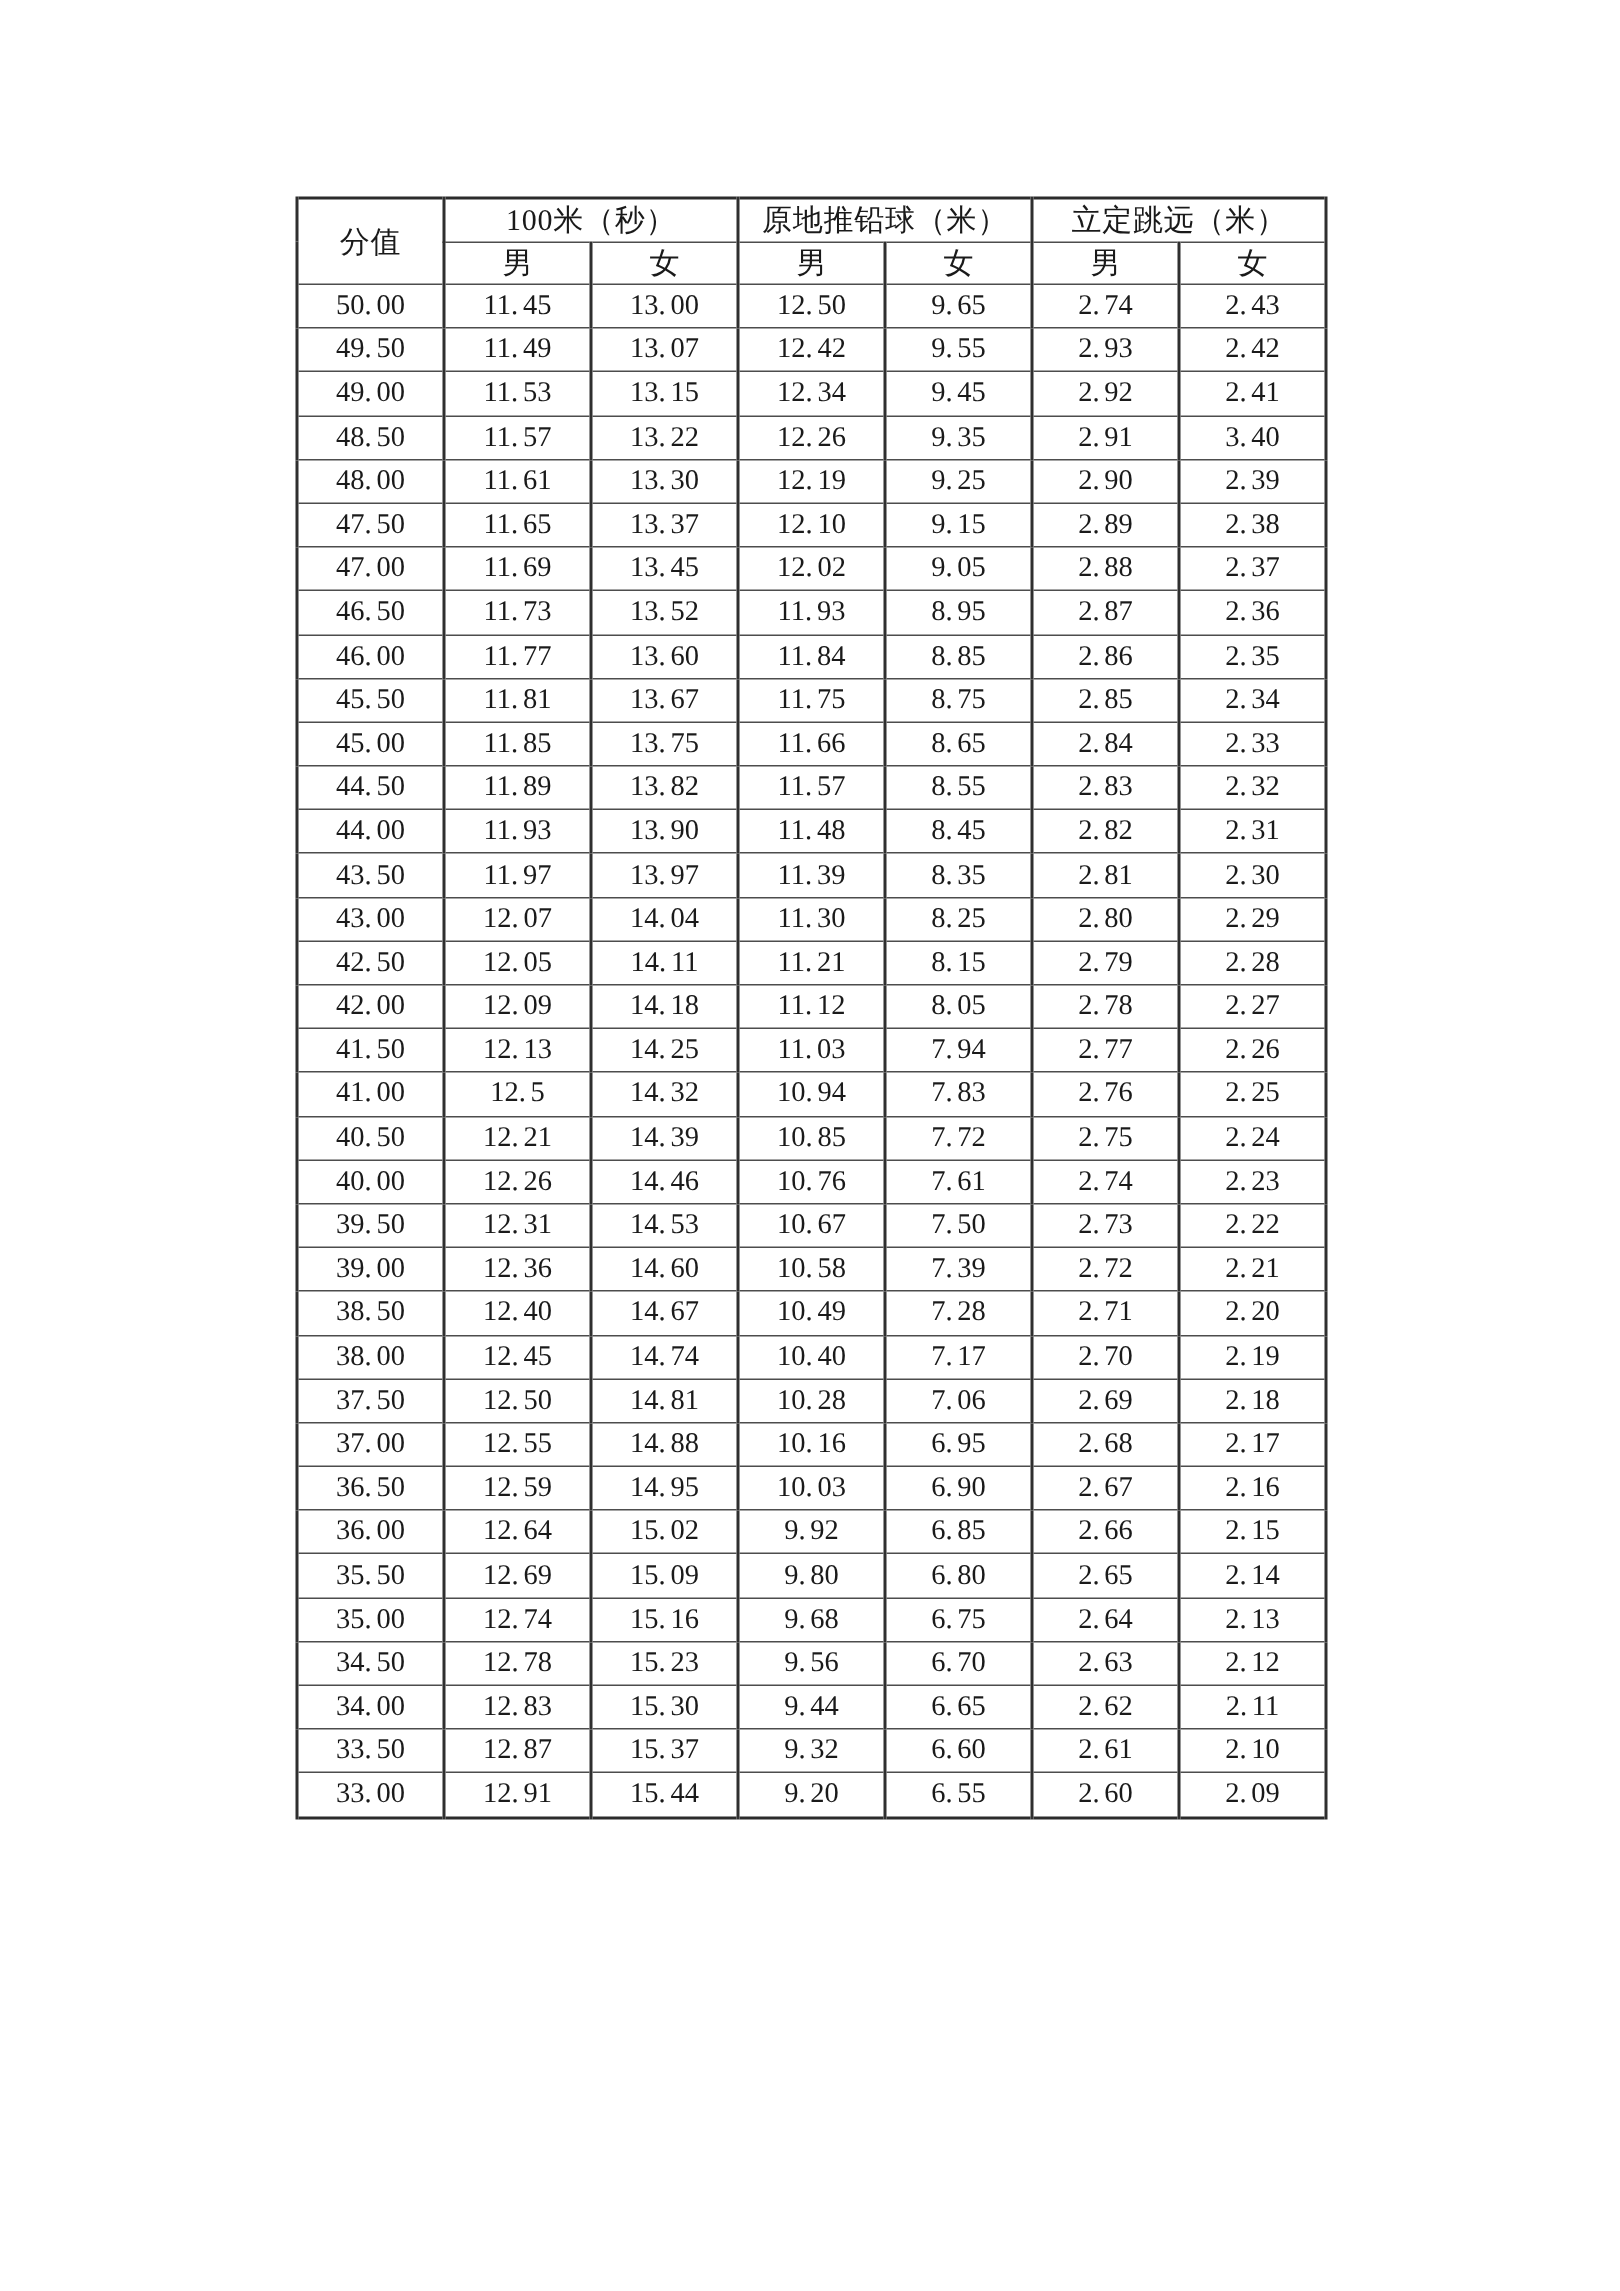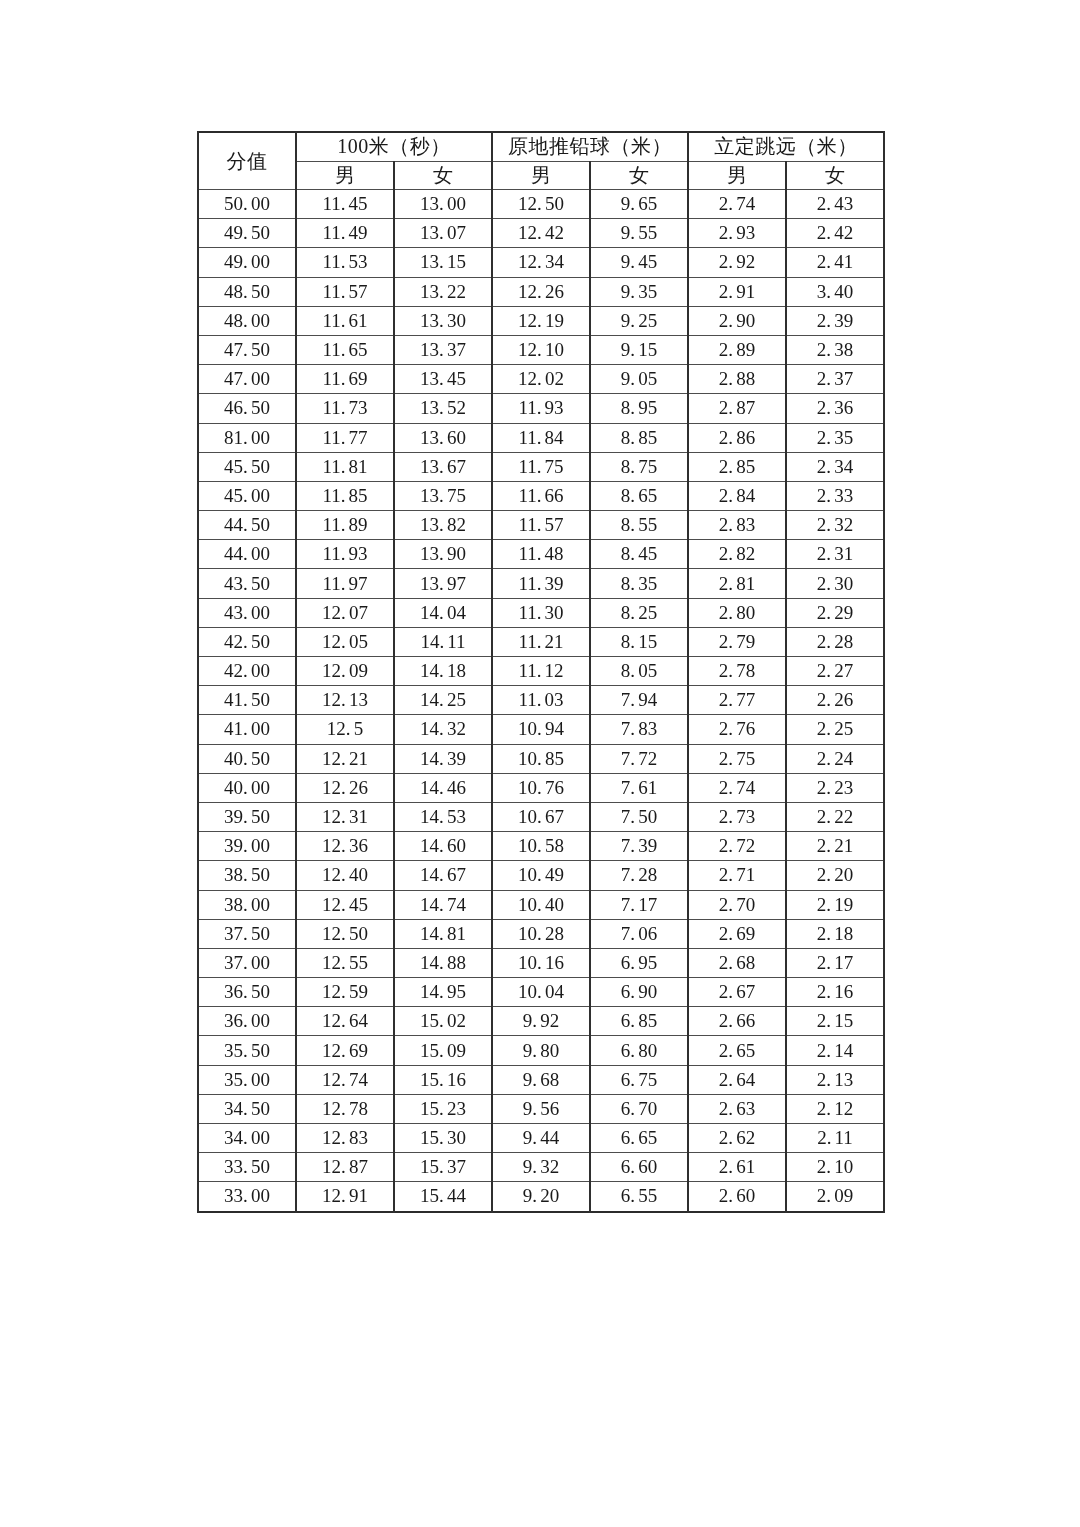--- a/index.html
+++ b/index.html
@@ -148,21 +148,21 @@
         <tr>
           <td>46. 50</td>
           <td>11. 73</td>
           <td>13. 52</td>
           <td>11. 93</td>
           <td>8. 95</td>
           <td>2. 87</td>
           <td>2. 36</td>
         </tr>
         <tr>
-          <td>81. 00</td>
+          <td>46. 00</td>
           <td>11. 77</td>
           <td>13. 60</td>
           <td>11. 84</td>
           <td>8. 85</td>
           <td>2. 86</td>
           <td>2. 35</td>
         </tr>
         <tr>
           <td>45. 50</td>
           <td>11. 81</td>
@@ -322,21 +322,21 @@
           <td>14. 88</td>
           <td>10. 16</td>
           <td>6. 95</td>
           <td>2. 68</td>
           <td>2. 17</td>
         </tr>
         <tr>
           <td>36. 50</td>
           <td>12. 59</td>
           <td>14. 95</td>
-          <td>10. 04</td>
+          <td>10. 03</td>
           <td>6. 90</td>
           <td>2. 67</td>
           <td>2. 16</td>
         </tr>
         <tr>
           <td>36. 00</td>
           <td>12. 64</td>
           <td>15. 02</td>
           <td>9. 92</td>
           <td>6. 85</td>

